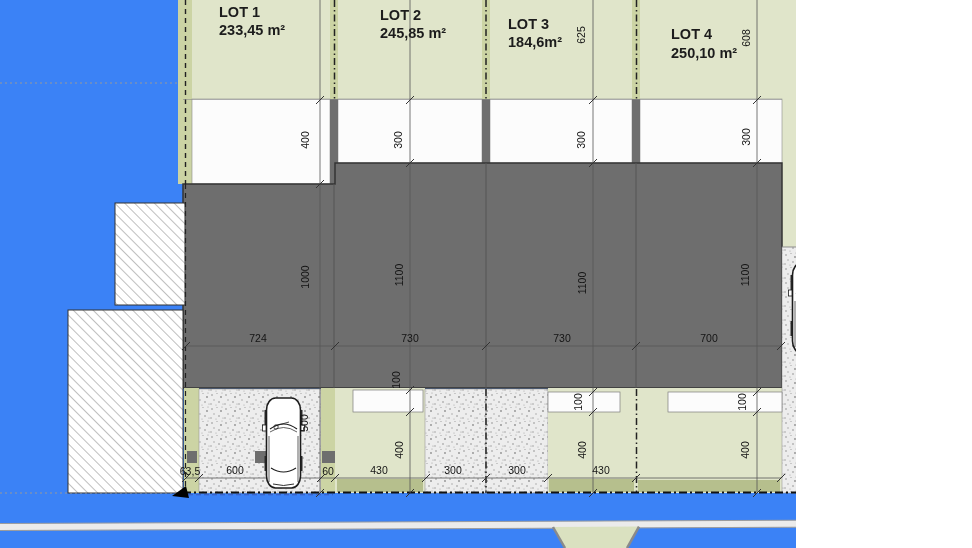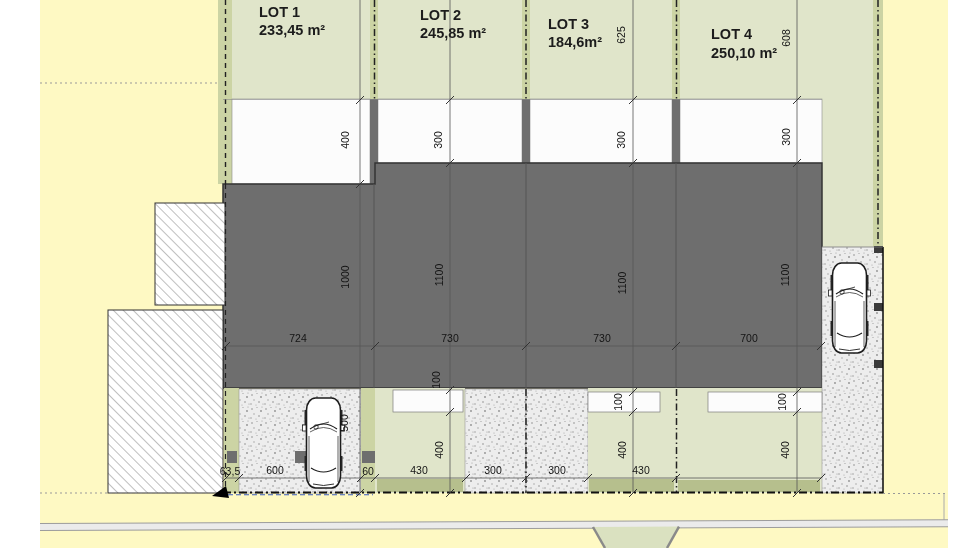--- a/index.html
+++ b/index.html
@@ -1,17 +1,17 @@
 <!DOCTYPE html>
 <html><head>
 <meta charset="utf-8">
 <style>
   html,body{margin:0;padding:0;background:#fff;}
-  .stage{position:relative;width:908px;height:548px;overflow:hidden;background:#fef9c3;
-         font-family:"Liberation Sans",sans-serif;margin-left:40px;}
+  .stage{position:relative;width:796px;height:548px;overflow:hidden;background:#3b82f6;
+         font-family:"Liberation Sans",sans-serif;}
   svg{display:block;}
   .t-title{font-family:"Liberation Sans",sans-serif;font-size:14.5px;font-weight:600;fill:#1c1c1c;}
   .t-dim{font-family:"Liberation Sans",sans-serif;font-size:10.5px;font-weight:400;fill:#141414;}
 </style>
 </head>
 <body>
 
 <div class="stage">
 <svg width="972" height="548" viewBox="0 0 972 548">
   <defs>

